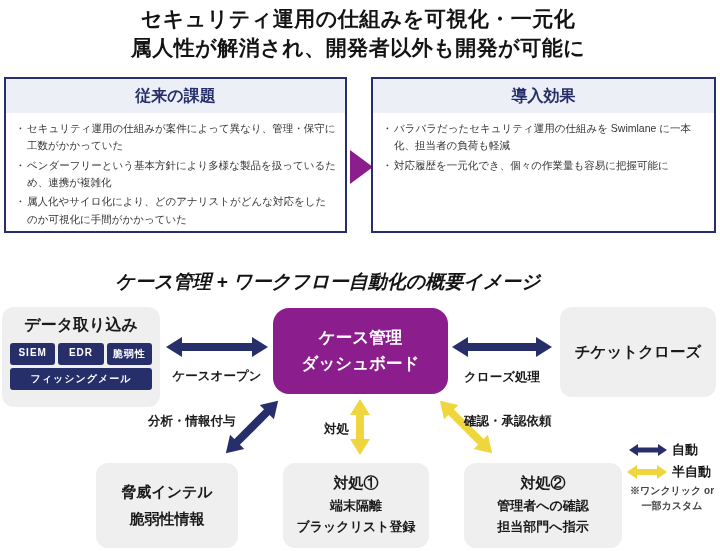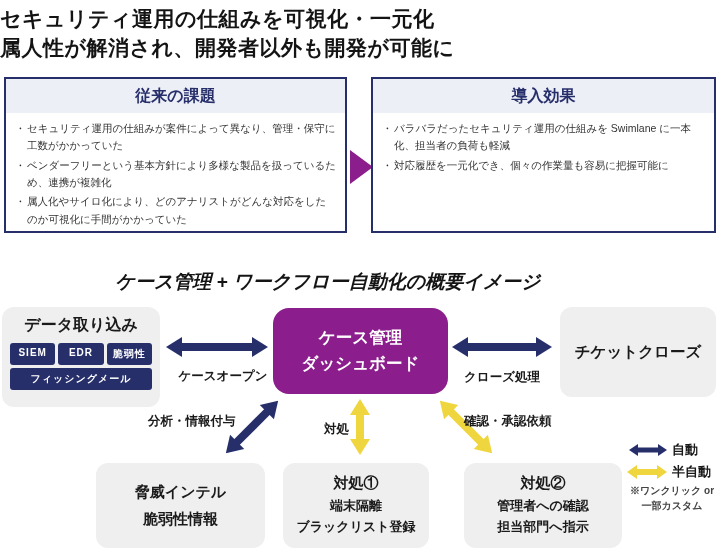--- a/index.html
+++ b/index.html
@@ -1,20 +1,20 @@
 <!DOCTYPE html>
 <html><head>
 <meta charset="utf-8">
 <style>
   html,body{margin:0;padding:0;background:#ffffff;}
   body{width:720px;height:551px;position:relative;overflow:hidden;
        font-family:"Liberation Sans",sans-serif;color:#1a1a1a;}
 
   
-  .main-title{position:absolute;top:4px;left:0;width:716px;
+  .main-title{position:absolute;top:4px;left:0;width:716px;text-align:center;
               font-weight:bold;font-size:21px;line-height:29px;color:#141414;letter-spacing:.5px;}
 
   
   .card{position:absolute;top:77px;height:156px;border:2px solid #272f6b;
         background:#ffffff;box-sizing:border-box;}
   .card-before{left:4px;width:343px;}
   .card-after{left:371px;width:345px;}
   .card-header{background:#edeff6;text-align:center;font-weight:bold;
                font-size:16px;color:#272f6b;padding:7px 0 6px;}
   .card-body{list-style:none;margin:0;padding:7px 9px;}
@@ -46,21 +46,21 @@
   .arrow{position:absolute;}
   .rot-left{transform:rotate(-45deg);}
   .rot-right{transform:rotate(45deg);}
 
   .arrow-label{position:absolute;font-weight:bold;font-size:12.5px;color:#1a1a1a;white-space:nowrap;}
   .lbl-center{text-align:center;}
 
   .bottom-box{position:absolute;top:463px;height:85px;background:#efefef;border-radius:12px;
               display:flex;flex-direction:column;align-items:center;justify-content:center;
               text-align:center;font-weight:bold;}
-  .bb1{left:96px;width:169px;font-size:15px;line-height:1.75;}
+  .bb1{left:96px;width:142px;font-size:15px;line-height:1.75;}
   .bb2{left:283px;width:146px;}
   .bb3{left:464px;width:158px;}
   .bb-head{font-size:15px;margin-bottom:3px;}
   .bb-line{font-size:13px;line-height:1.55;}
 
   .legend-label{position:absolute;font-weight:bold;font-size:13px;color:#1a1a1a;}
   .legend-note{position:absolute;left:622px;top:484px;width:100px;text-align:center;
                font-size:10px;line-height:1.45;color:#444;font-weight:bold;}
 </style>
 </head>
@@ -102,21 +102,21 @@
   <div class="tag-row">
     <span class="tag">フィッシングメール</span>
   </div>
 </div>
 
 <svg class="arrow" style="left:166px;top:334px;" width="102" height="26">
   <polygon points="0,13 16,3 16,23" fill="#272f6b"></polygon>
   <rect x="14" y="9" width="74" height="8" fill="#272f6b"></rect>
   <polygon points="102,13 86,3 86,23" fill="#272f6b"></polygon>
 </svg>
-<div class="arrow-label lbl-center" style="left:172px;top:368px;width:102px;">ケースオープン</div>
+<div class="arrow-label lbl-center" style="left:166px;top:368px;width:102px;">ケースオープン</div>
 
 <div class="purple-box">
   <div>ケース管理</div>
   <div>ダッシュボード</div>
 </div>
 
 <svg class="arrow" style="left:452px;top:334px;" width="100" height="26">
   <polygon points="0,13 16,3 16,23" fill="#272f6b"></polygon>
   <rect x="14" y="9" width="72" height="8" fill="#272f6b"></rect>
   <polygon points="100,13 84,3 84,23" fill="#272f6b"></polygon>

